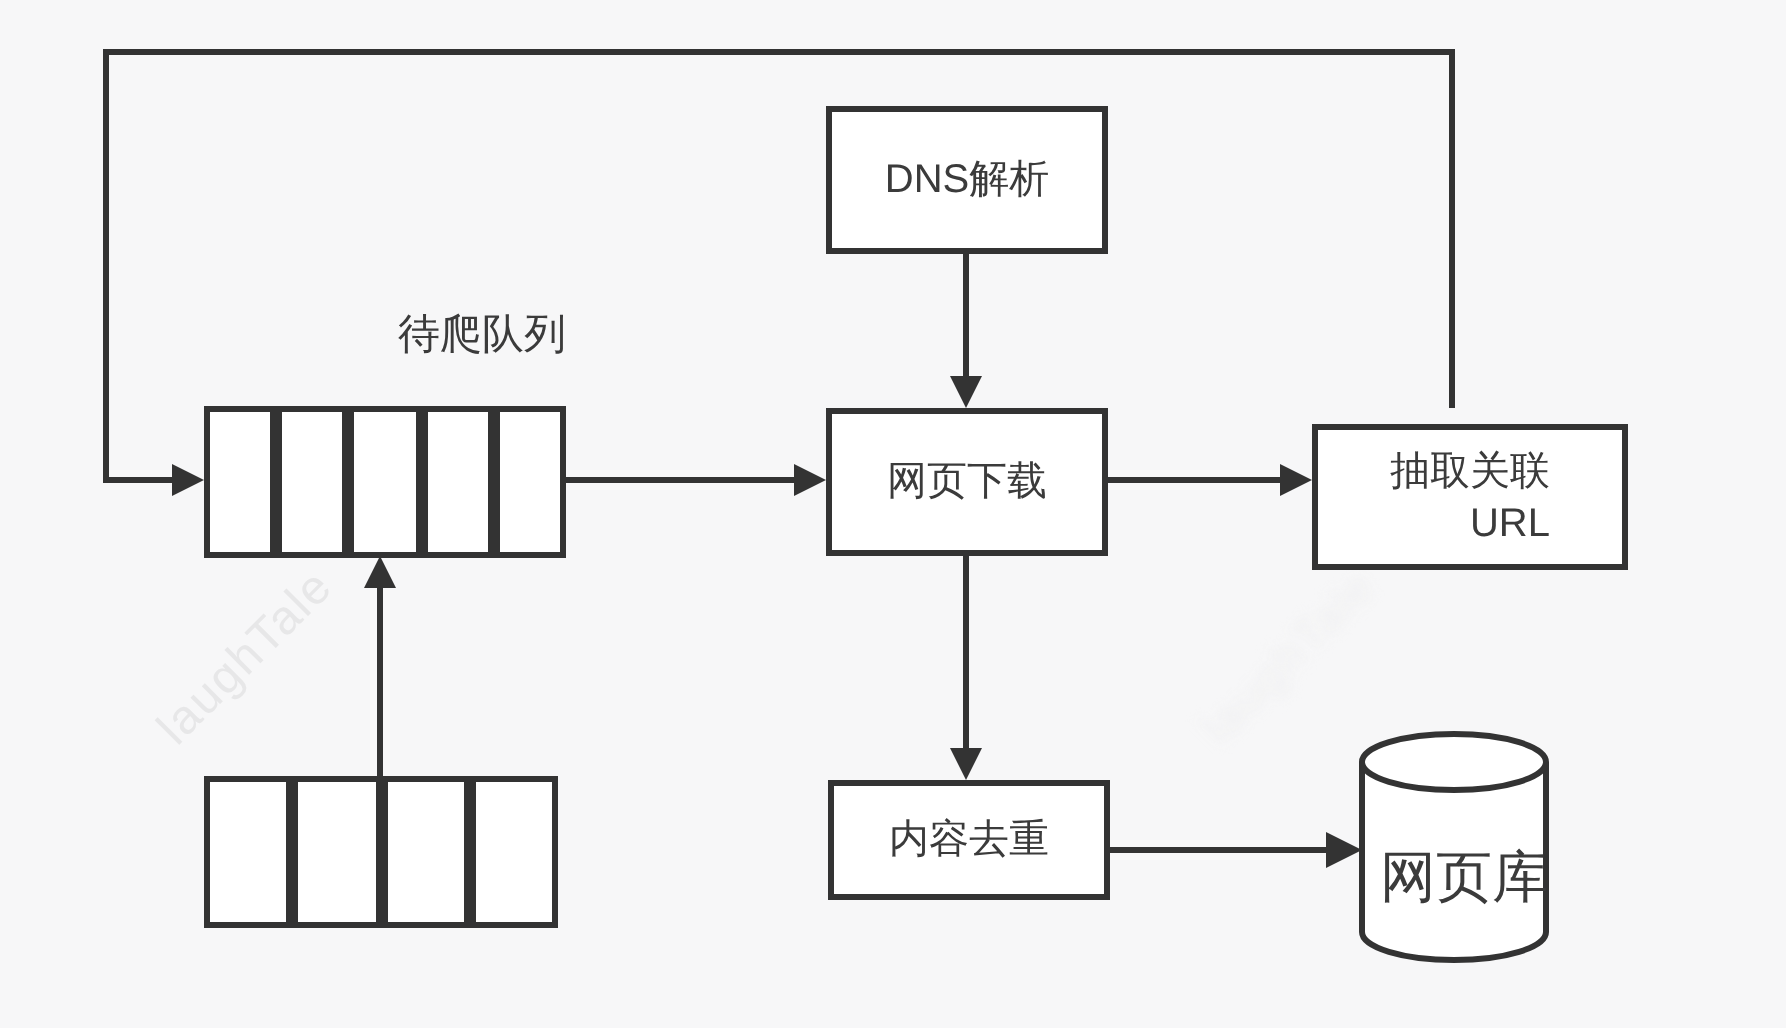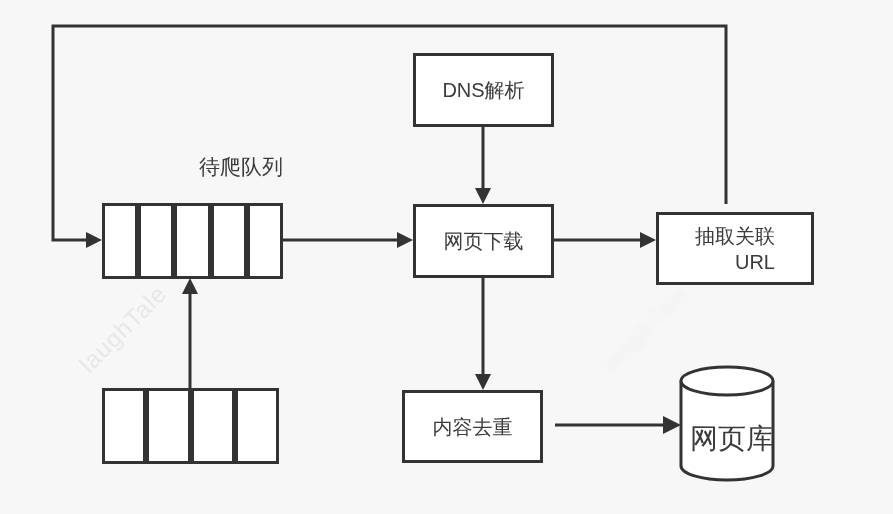--- a/index.html
+++ b/index.html
@@ -28,21 +28,21 @@
     line-height: 1.3;
     display: flex;
     align-items: center;
     justify-content: center;
     text-align: right;
     white-space: pre-line;
   }
   .node-dns      { left: 413px; top:  53px; width: 141px; height: 74px; }
   .node-download { left: 413px; top: 204px; width: 141px; height: 74px; }
   .node-extract  { left: 656px; top: 212px; width: 158px; height: 73px; }
-  .node-dedup    { left: 402px; top: 390px; width: 141px; height: 73px; }
+  .node-dedup    { left: 414px; top: 390px; width: 141px; height: 60px; }
   .queue {
     position: absolute;
     box-sizing: border-box;
     display: flex;
   }
   .queue-crawl { left: 102px; top: 203px; width: 181px; height: 76px; }
   .queue-seed  { left: 102px; top: 388px; width: 177px; height: 76px; }
   .queue .cell {
     flex: 1 1 0;
     background: #ffffff;

